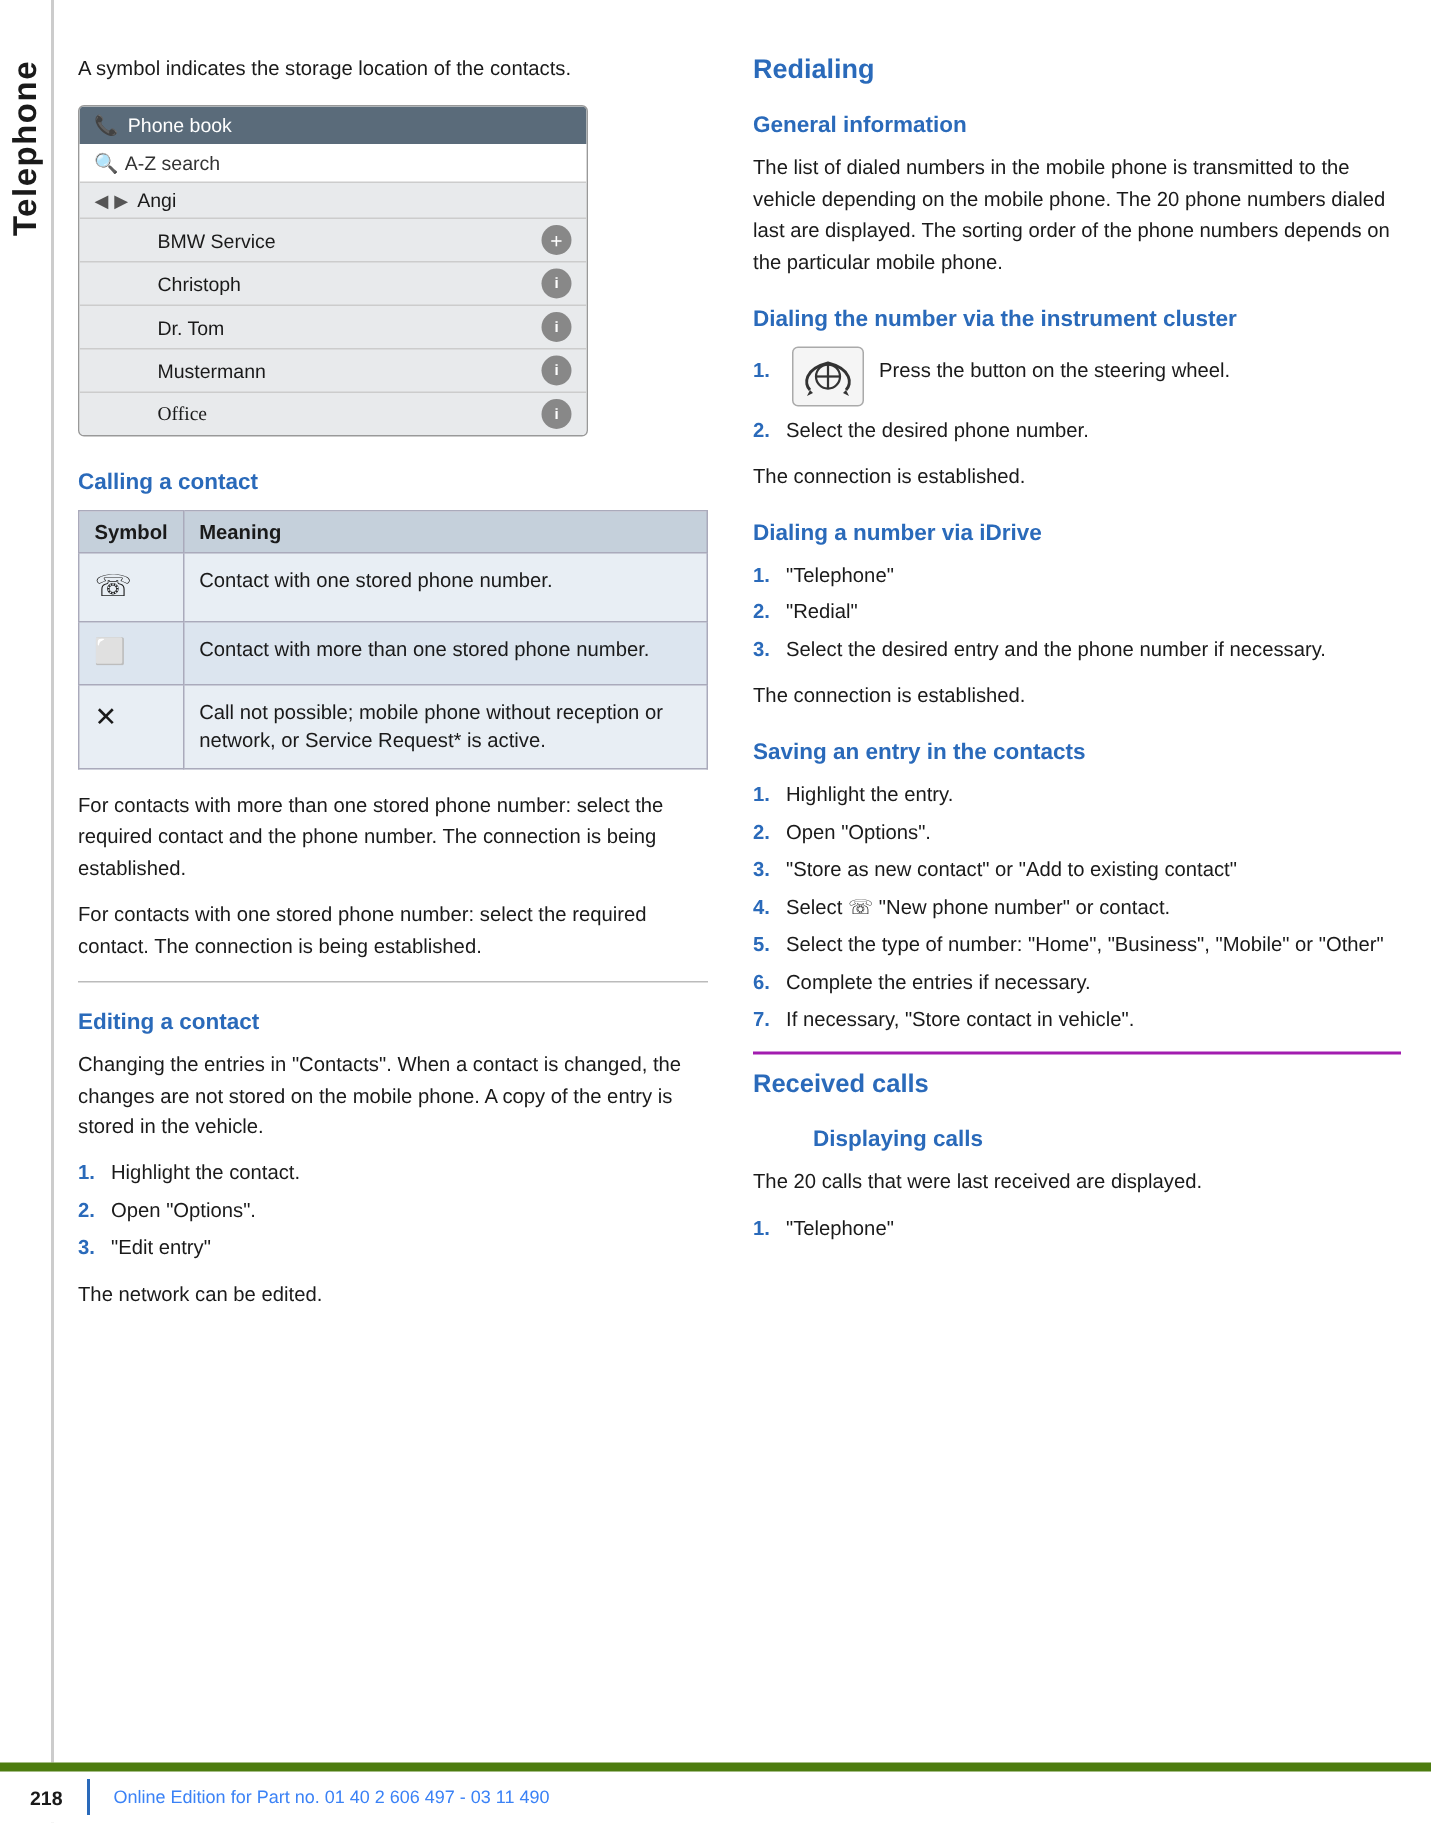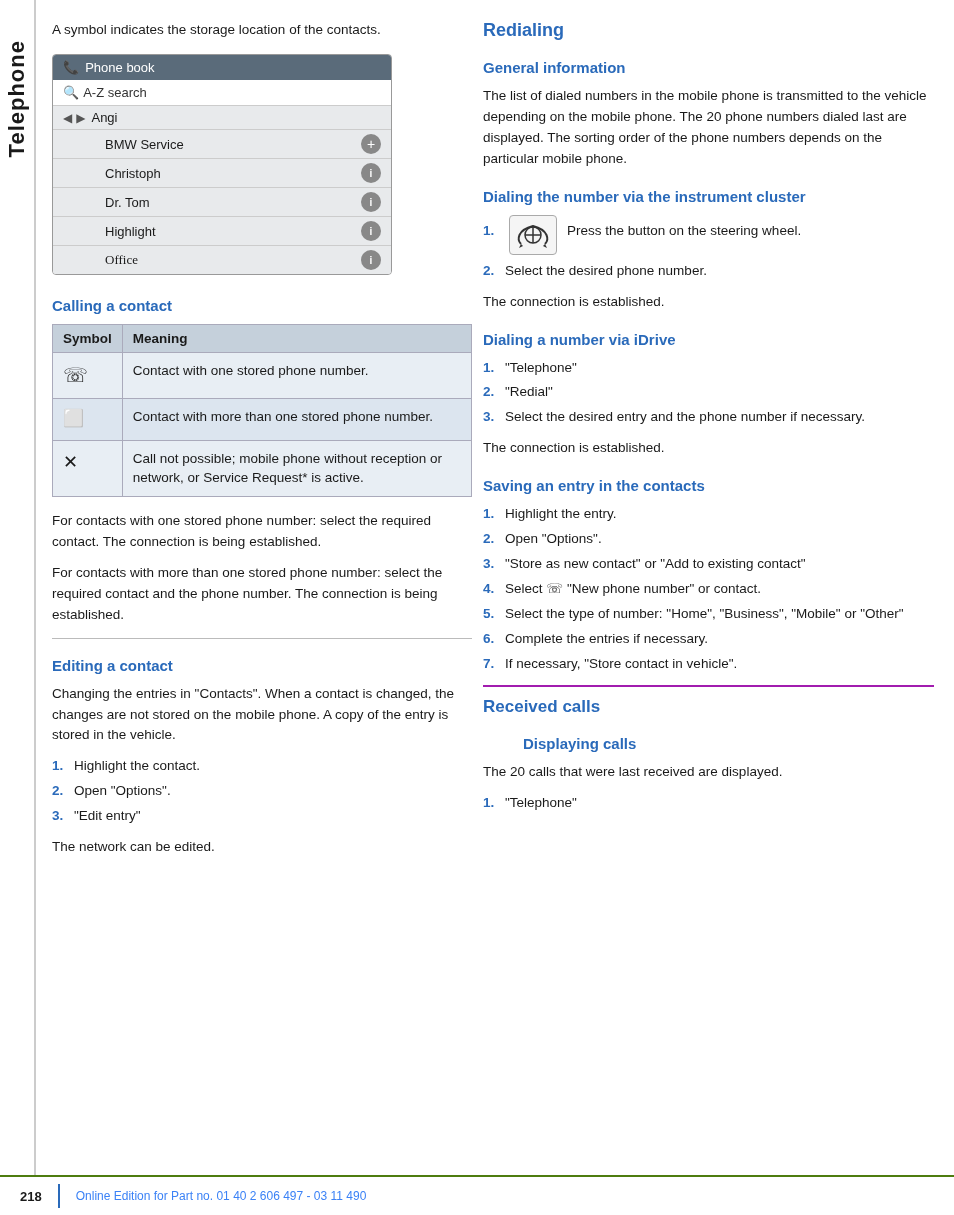--- a/index.html
+++ b/index.html
@@ -37,22 +37,22 @@
       font-size: 22px;
       font-weight: bold;
       color: #1a1a1a;
       letter-spacing: 1px;
     }
 
     
     .main-content {
       display: flex;
       flex: 1;
-      padding: 20px 20px 20px 16px;
-      gap: 11px;
+      padding: 36px 20px 20px 16px;
+      gap: 30px;
     }
 
     
     .left-col {
       flex: 0 0 420px;
       max-width: 420px;
     }
 
     
     .right-col {
@@ -255,21 +255,21 @@
 
     
     .page-footer {
       position: absolute;
       bottom: 0;
       left: 0;
       right: 0;
       height: 40px;
       display: flex;
       align-items: center;
-      border-top: 2px solid #4d7c0f;
+      border-top: 6px solid #4d7c0f;
       padding: 0 20px;
       background: #fff;
     }
     .page-number {
       font-size: 13px;
       font-weight: bold;
       color: #1a1a1a;
       margin-right: 16px;
     }
     .footer-divider {
@@ -345,21 +345,21 @@
             <div style="display:flex;align-items:center;gap:6px;">
               <div style="width:36px;"></div>
               <span>Dr. Tom</span>
             </div>
             <div class="circle-icon">i</div>
           </div>
 
           <div class="phonebook-row">
             <div style="display:flex;align-items:center;gap:6px;">
               <div style="width:36px;"></div>
-              <span>Highlight</span>
+              <span>Mustermann</span>
             </div>
             <div class="circle-icon">i</div>
           </div>
 
           <div class="phonebook-row">
             <div style="display:flex;align-items:center;gap:6px;font-family:Liberation Serif, serif;">
               <div style="width:36px;"></div>
               <span>Office</span>
             </div>
             <div class="circle-icon">i</div>
@@ -385,22 +385,22 @@
             <td><span class="symbol-icon" style="font-size:17px;">⬜</span></td>
             <td>Contact with more than one stored phone number.</td>
           </tr>
           <tr>
             <td><span class="symbol-icon" style="font-size:18px;">✕</span></td>
             <td>Call not possible; mobile phone without reception or network, or Service Request* is active.</td>
           </tr>
         </tbody>
       </table>
 
+      <p class="body-para">For contacts with more than one stored phone number: select the required contact and the phone number. The connection is being established.</p>
       <p class="body-para">For contacts with one stored phone number: select the required contact. The connection is being established.</p>
-      <p class="body-para">For contacts with more than one stored phone number: select the required contact and the phone number. The connection is being established.</p>
 
       <hr class="divider-line">
 
       <h2 class="section-heading">Editing a contact</h2>
       <p class="body-para">Changing the entries in "Contacts". When a contact is changed, the changes are not stored on the mobile phone. A copy of the entry is stored in the vehicle.</p>
 
       <ol class="numbered-list">
         <li><span class="num">1.</span>Highlight the contact.</li>
         <li><span class="num">2.</span>Open "Options".</li>
         <li><span class="num">3.</span>"Edit entry"</li>

